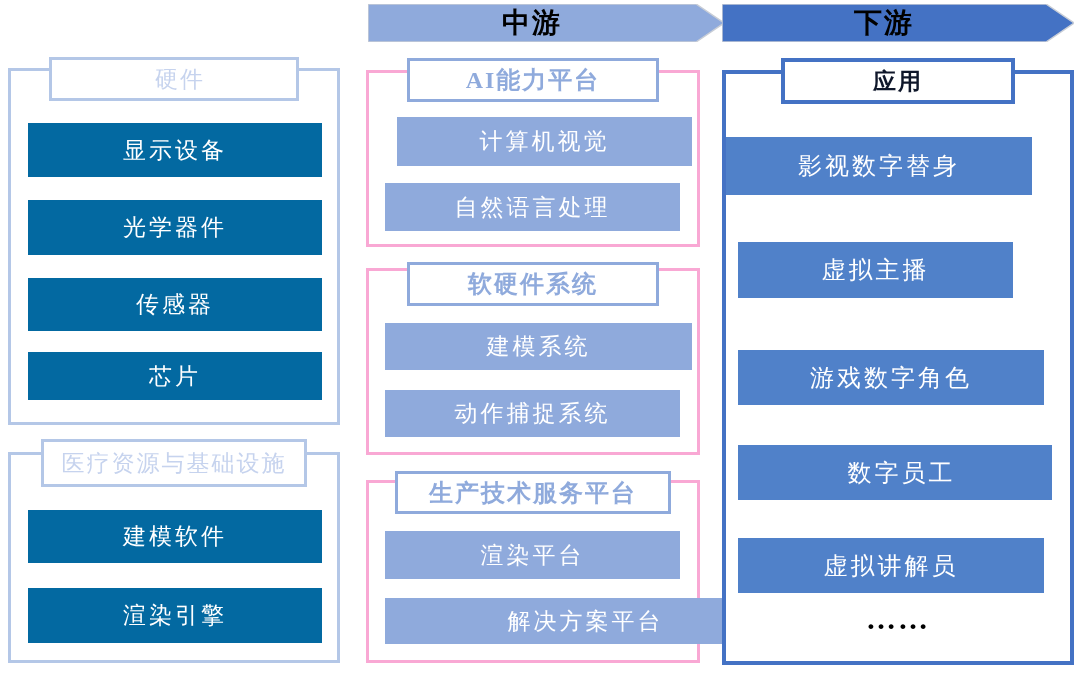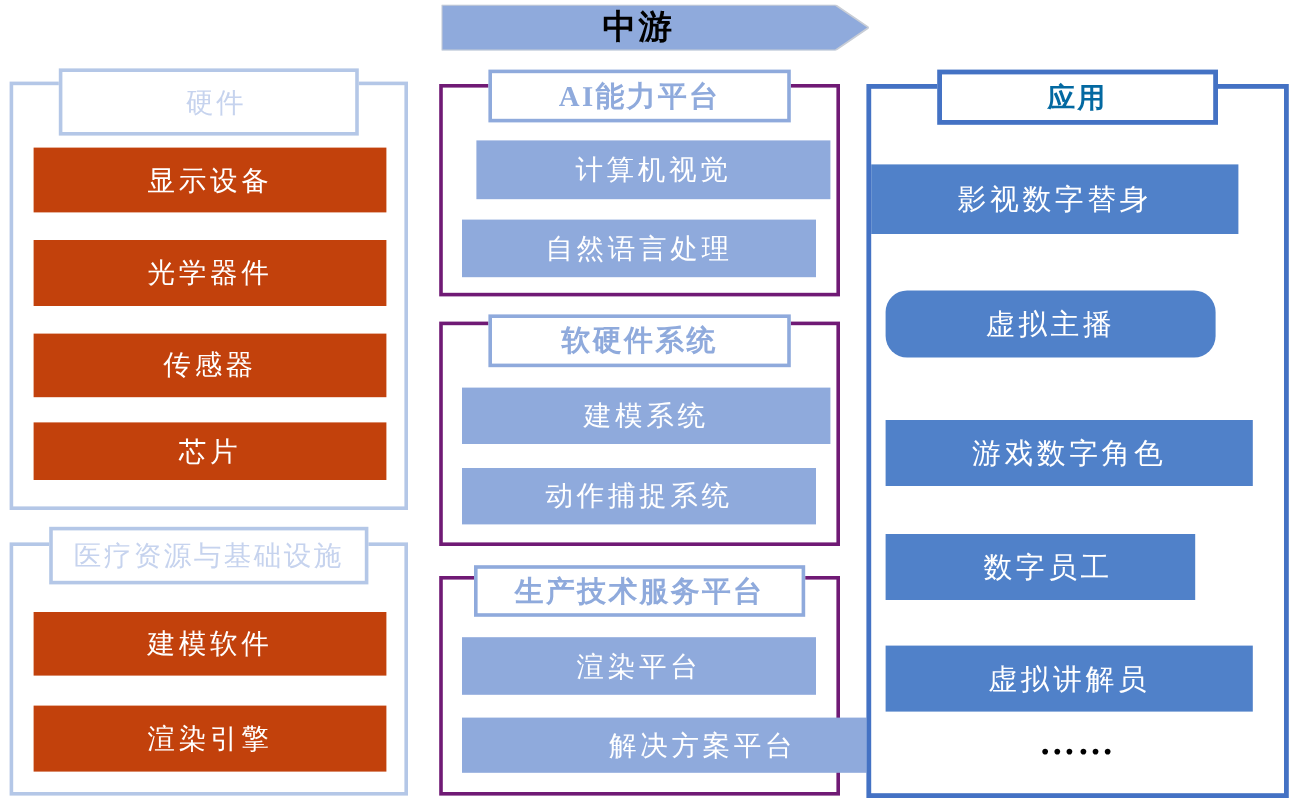--- a/index.html
+++ b/index.html
@@ -14,61 +14,67 @@
     position:absolute;left:0;top:0;right:28px;bottom:0;
     display:flex;align-items:center;justify-content:center;
     font-size:28px;font-weight:bold;color:#000;letter-spacing:2px;
   }
   .stage1{left:8px;width:362px;}
   .stage2{left:368px;width:356px;}
   .stage3{left:722px;width:352px;}
   
   .group{position:absolute;background:#fff;box-sizing:border-box;}
   .group.light{border:3px solid #b4c7e7;}
-  .group.medium{border:3px solid #701a75;}
+  .group.medium{border:3px solid #f9a8d4;}
   .group.dark{border:4px solid #4472c4;}
   .group-title{
     position:absolute;left:50%;transform:translateX(-50%);
     background:#ffffff;box-sizing:border-box;
     display:flex;align-items:center;justify-content:center;
     letter-spacing:2px;white-space:nowrap;z-index:2;
   }
   .group.light > .group-title{border:3px solid #b4c7e7;color:#c6d3ee;font-size:23px;}
   .group.medium > .group-title{border:3px solid #8faadc;color:#8faadc;font-size:24px;font-weight:bold;}
-  .group.dark > .group-title{border:4px solid #4472c4;color:#0369a1;font-size:23px;font-weight:bold;}
+  .group.dark > .group-title{border:4px solid #4472c4;color:#0f172a;font-size:23px;font-weight:bold;}
   
   .item{
     position:absolute;box-sizing:border-box;
     display:flex;align-items:center;justify-content:center;
     color:#ffffff;letter-spacing:3px;font-size:23px;
   }
-  .item.light{background:#c2410c;}
+  .item.light{background:#0369a1;}
   .item.medium{background:#8faadc;}
   .item.dark{background:#5081c9;font-size:24px;}
   .ellipsis{
     position:absolute;left:0;right:0;text-align:center;
     color:#000;font-weight:bold;font-size:30px;letter-spacing:2px;
   }
 </style>
 </head>
 <body>
 
 <div class="canvas">
 
 
   <div class="stage stage2">
     <svg viewBox="0 0 356 38" preserveAspectRatio="none">
       <polygon points="0,0 328,0 356,19 328,38 0,38" stroke-width="1.5" stroke="#c8cdd6" fill="#8faadc"></polygon>
     </svg>
     <div class="stage-label">中游</div>
   </div>
 
+  <div class="stage stage3">
+    <svg viewBox="0 0 352 38" preserveAspectRatio="none">
+      <polygon points="0,0 324,0 352,19 324,38 0,38" stroke-width="1.5" stroke="#c8cdd6" fill="#4472c4"></polygon>
+    </svg>
+    <div class="stage-label">下游</div>
+  </div>
 
   <div class="group light" style="left:8px;top:68px;width:332px;height:357px;">
-    <div class="group-title" style="top:-14px;width:250px;height:56px;padding-left:12px;">硬件</div>
+    <div class="group-title" style="top:-14px;width:250px;height:44px;padding-left:12px;">硬件</div>
     <div class="item light" style="left:17px;top:52px;width:294px;height:54px;">显示设备</div>
     <div class="item light" style="left:17px;top:129px;width:294px;height:55px;">光学器件</div>
     <div class="item light" style="left:17px;top:207px;width:294px;height:53px;">传感器</div>
     <div class="item light" style="left:17px;top:281px;width:294px;height:48px;">芯片</div>
   </div>
 
   <div class="group light" style="left:8px;top:452px;width:332px;height:211px;">
     <div class="group-title" style="top:-16px;width:266px;height:48px;">医疗资源与基础设施</div>
     <div class="item light" style="left:17px;top:55px;width:294px;height:53px;">建模软件</div>
     <div class="item light" style="left:17px;top:133px;width:294px;height:55px;">渲染引擎</div>
@@ -88,20 +94,20 @@
 
   <div class="group medium" style="left:366px;top:480px;width:334px;height:183px;">
     <div class="group-title" style="top:-12px;width:276px;height:43px;">生产技术服务平台</div>
     <div class="item medium" style="left:16px;top:48px;width:295px;height:48px;">渲染平台</div>
     <div class="item medium" style="left:16px;top:115px;width:353px;height:46px;padding-left:48px;">解决方案平台</div>
   </div>
 
   <div class="group dark" style="left:722px;top:70px;width:352px;height:595px;">
     <div class="group-title" style="top:-16px;width:234px;height:46px;">应用</div>
     <div class="item dark" style="left:0;top:63px;width:306px;height:58px;">影视数字替身</div>
-    <div class="item dark" style="left:12px;top:168px;width:275px;height:56px;border-radius:18px;">虚拟主播</div>
+    <div class="item dark" style="left:12px;top:168px;width:275px;height:56px;">虚拟主播</div>
     <div class="item dark" style="left:12px;top:276px;width:306px;height:55px;">游戏数字角色</div>
-    <div class="item dark" style="left:12px;top:371px;width:258px;height:55px;padding-left:13px;">数字员工</div>
+    <div class="item dark" style="left:12px;top:371px;width:314px;height:55px;padding-left:13px;">数字员工</div>
     <div class="item dark" style="left:12px;top:464px;width:306px;height:55px;">虚拟讲解员</div>
     <div class="ellipsis" style="top:528px;">……</div>
   </div>
 
 </div>
 
 </body></html>

